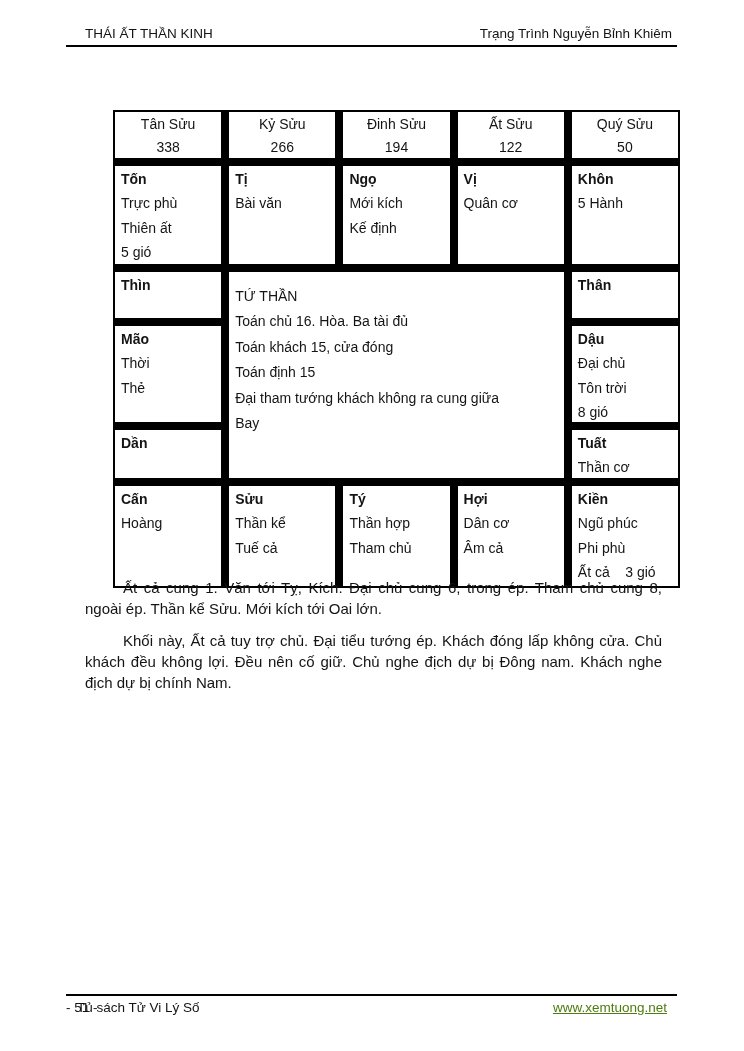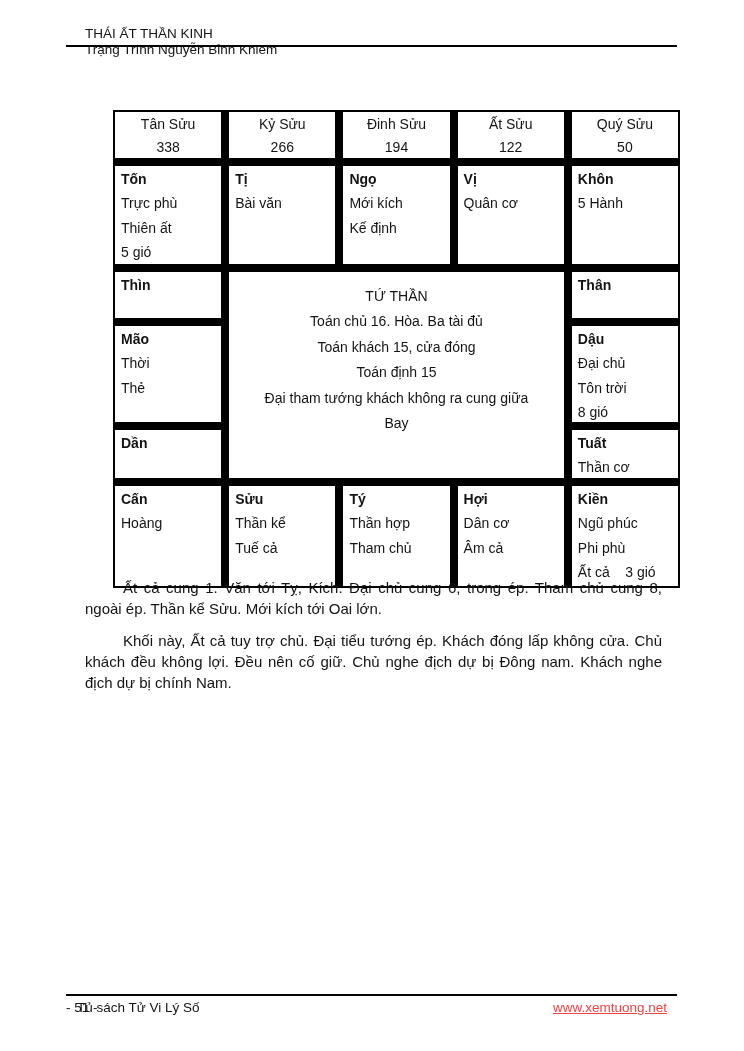--- a/index.html
+++ b/index.html
@@ -3,51 +3,51 @@
 <meta charset="utf-8">
 <style>
   html,body { margin:0; padding:0; background:#ffffff; }
   .page {
     position:relative; width:744px; height:1051px; background:#ffffff;
     font-family:"Liberation Sans", sans-serif; color:#141414; overflow:hidden;
   }
   
   .header {
     position:absolute; top:26px; left:85px; right:72px;
-    display:flex; justify-content:space-between; font-size:13.5px; line-height:16px;flex-direction:column;
+    display:flex; justify-content:space-between; font-size:13.5px; line-height:16px;
   }
   .rule { position:absolute; left:66px; width:611px; height:2px; background:#000; }
   .header-rule { top:45px; }
   
   .board {
     position:absolute; top:110px; left:113px; width:567px;
     display:grid; grid-template-columns:repeat(5,1fr);
     grid-template-rows:46px 98px 46px 96px 48px 100px;
     gap:8px; background:#000; border:2px solid #000; box-sizing:border-box;
   }
   .cell { background:#fff; padding:2px 6px 0 6px; font-size:14px; overflow:hidden; }
   .lbl { font-weight:bold; line-height:23px; white-space:nowrap; }
   .cl  { line-height:24.5px; white-space:nowrap; }
   .ycell { text-align:center; padding-top:1px; }
   .yname, .yval { line-height:23px; }
-  .center-cell { text-align:center; padding-top:11px; }
+  .center-cell { text-align:left; padding-top:11px; }
   .center-cell .ctitle { line-height:26px; }
   .center-cell .cl { line-height:25.5px; white-space:normal; }
   
   .body-text {
     position:absolute; top:577px; left:85px; width:577px;
     font-size:15px; line-height:21px; text-align:justify;
   }
   .body-text p { margin:0 0 11px 0; text-indent:38px; }
   
   .footer-rule { top:994px; }
   .footer { position:absolute; top:999px; left:66px; width:611px; height:18px; font-size:13.5px; line-height:17px; }
   .f-left   { position:absolute; left:11px; }
   .f-center { position:absolute; left:0; right:0; }
-  .f-right  { position:absolute; right:10px; text-decoration:underline; color:#ef4444; cursor:pointer; }
+  .f-right  { position:absolute; right:10px; text-decoration:underline; color:#4d7c0f; cursor:pointer; }
 </style>
 </head>
 <body>
 
 <div class="page">
 
   <div class="header">
     <span>THÁI ẤT THẦN KINH</span>
     <span>Trạng Trình Nguyễn Bỉnh Khiêm</span>
   </div>

